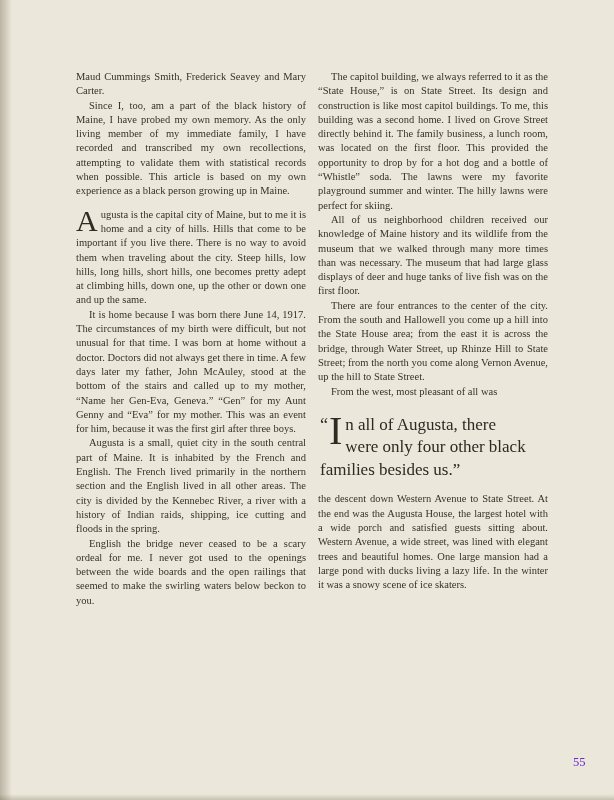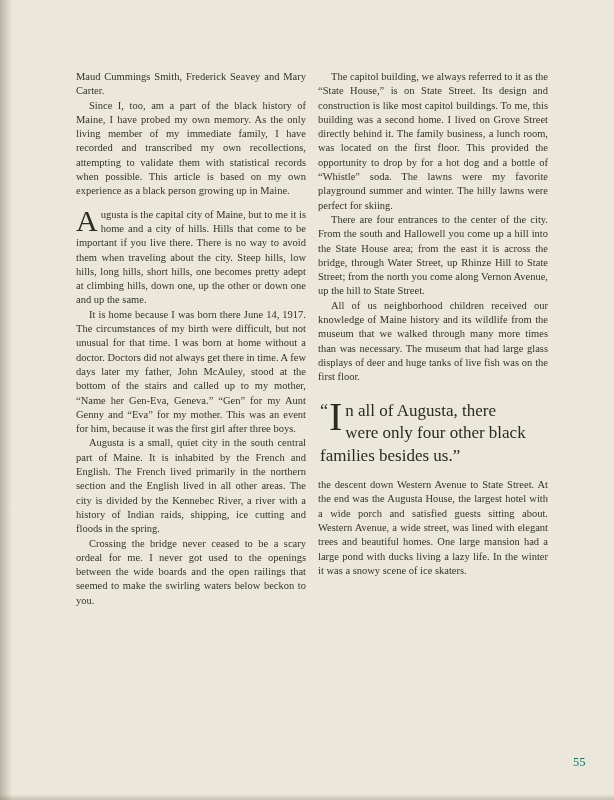--- a/index.html
+++ b/index.html
@@ -73,47 +73,48 @@
     letter-spacing: 1px;
   }
   .pq-letter {
     font-size: 40px;
     line-height: 33px;
   }
   .page-number {
     position: absolute;
     left: 573px; top: 755px;
     font-size: 12.5px;
-    color: #0f766e;
+    color: #6d28d9;
   }
 </style>
 </head>
 <body>
 
 <div class="page">
   <div class="edge-left"></div>
   <div class="edge-bottom"></div>
 
   <div class="content">
 
     <div class="col">
       <p class="noindent">Maud Cummings Smith, Frederick Seavey and Mary Carter.</p>
       <p>Since I, too, am a part of the black history of Maine, I have probed my own memory. As the only living member of my immediate family, I have recorded and transcribed my own recollections, attempting to validate them with statistical records when possible. This article is based on my own experience as a black person growing up in Maine.</p>
       <p class="dropcap-para">
         <span class="dropcap">A</span><span>ugusta is the capital city of Maine, but to me it is home and a city of hills. Hills that come to be important if you live there. There is no way to avoid them when traveling about the city. Steep hills, low hills, long hills, short hills, one becomes pretty adept at climbing hills, down one, up the other or down one and up the same.</span>
       </p>
       <p>It is home because I was born there June 14, 1917. The circumstances of my birth were difficult, but not unusual for that time. I was born at home without a doctor. Doctors did not always get there in time. A few days later my father, John McAuley, stood at the bottom of the stairs and called up to my mother, “Name her Gen-Eva, Geneva.” “Gen” for my Aunt Genny and “Eva” for my mother. This was an event for him, because it was the first girl after three boys.</p>
       <p>Augusta is a small, quiet city in the south central part of Maine. It is inhabited by the French and English. The French lived primarily in the northern section and the English lived in all other areas. The city is divided by the Kennebec River, a river with a history of Indian raids, shipping, ice cutting and floods in the spring.</p>
-      <p>Crossing the bridge never ceased to be a scary ordeal for me. I never got used to the openings between the wide boards and the open railings that seemed to make the swirling waters below beckon to you.</p>
+      <p>English the bridge never ceased to be a scary ordeal for me. I never got used to the openings between the wide boards and the open railings that seemed to make the swirling waters below beckon to you.</p>
     </div>
 
     <div class="col">
       <p>The capitol building, we always referred to it as the “State House,” is on State Street. Its design and construction is like most capitol buildings. To me, this building was a second home. I lived on Grove Street directly behind it. The family business, a lunch room, was located on the first floor. This provided the opportunity to drop by for a hot dog and a bottle of “Whistle” soda. The lawns were my favorite playground summer and winter. The hilly lawns were perfect for skiing.</p>
+      <p>All of us neighborhood children received our knowledge of Maine history and its wildlife from the museum that we walked through many more times than was necessary. The museum that had large glass displays of deer and huge tanks of live fish was on the first floor.</p>
       <p>There are four entrances to the center of the city. From the south and Hallowell you come up a hill into the State House area; from the east it is across the bridge, through Water Street, up Rhinze Hill to State Street; from the north you come along Vernon Avenue, up the hill to State Street.</p>
-      <p>All of us neighborhood children received our knowledge of Maine history and its wildlife from the museum that we walked through many more times than was necessary. The museum that had large glass displays of deer and huge tanks of live fish was on the first floor.</p>
+      <p>From the west, most pleasant of all was</p>
 
       <div class="pullquote">
         <span class="pq-cap"><span class="pq-open">“</span><span class="pq-letter">I</span></span><span>n all of Augusta, there were only four other black families besides us.”</span>
       </div>
 
       <p class="noindent">the descent down Western Avenue to State Street. At the end was the Augusta House, the largest hotel with a wide porch and satisfied guests sitting about. Western Avenue, a wide street, was lined with elegant trees and beautiful homes. One large mansion had a large pond with ducks living a lazy life. In the winter it was a snowy scene of ice skaters.</p>
     </div>
 
   </div>
 

